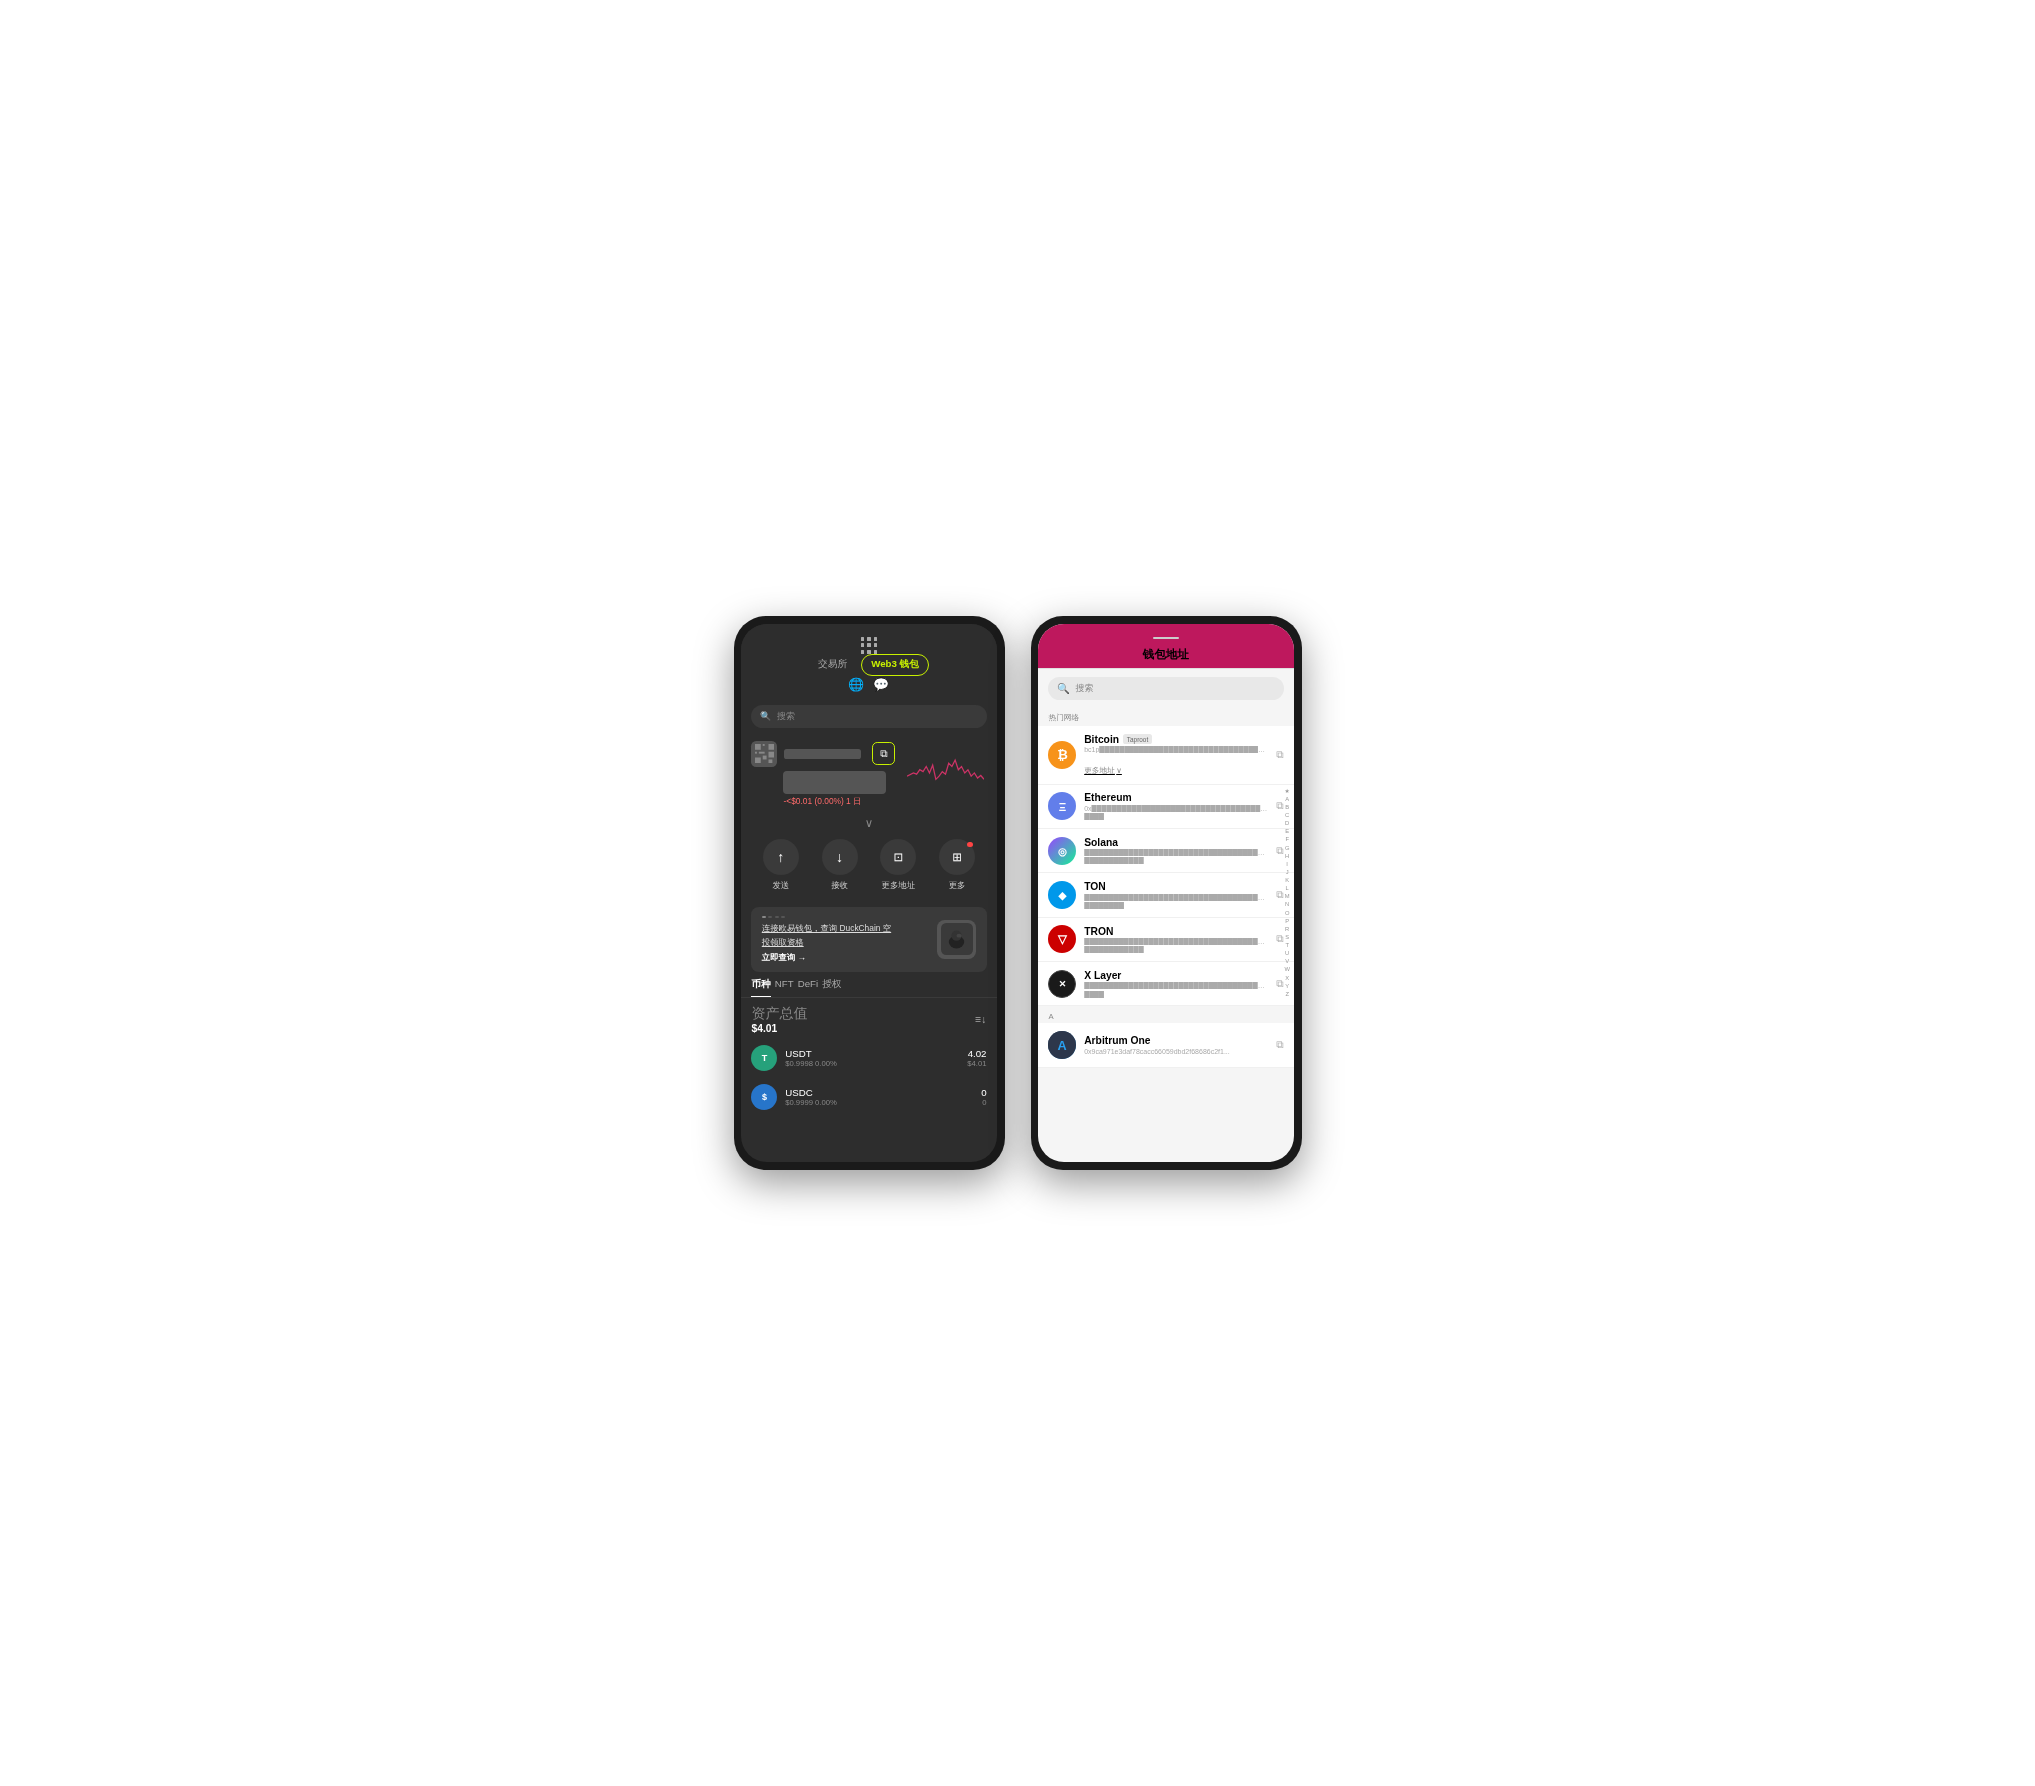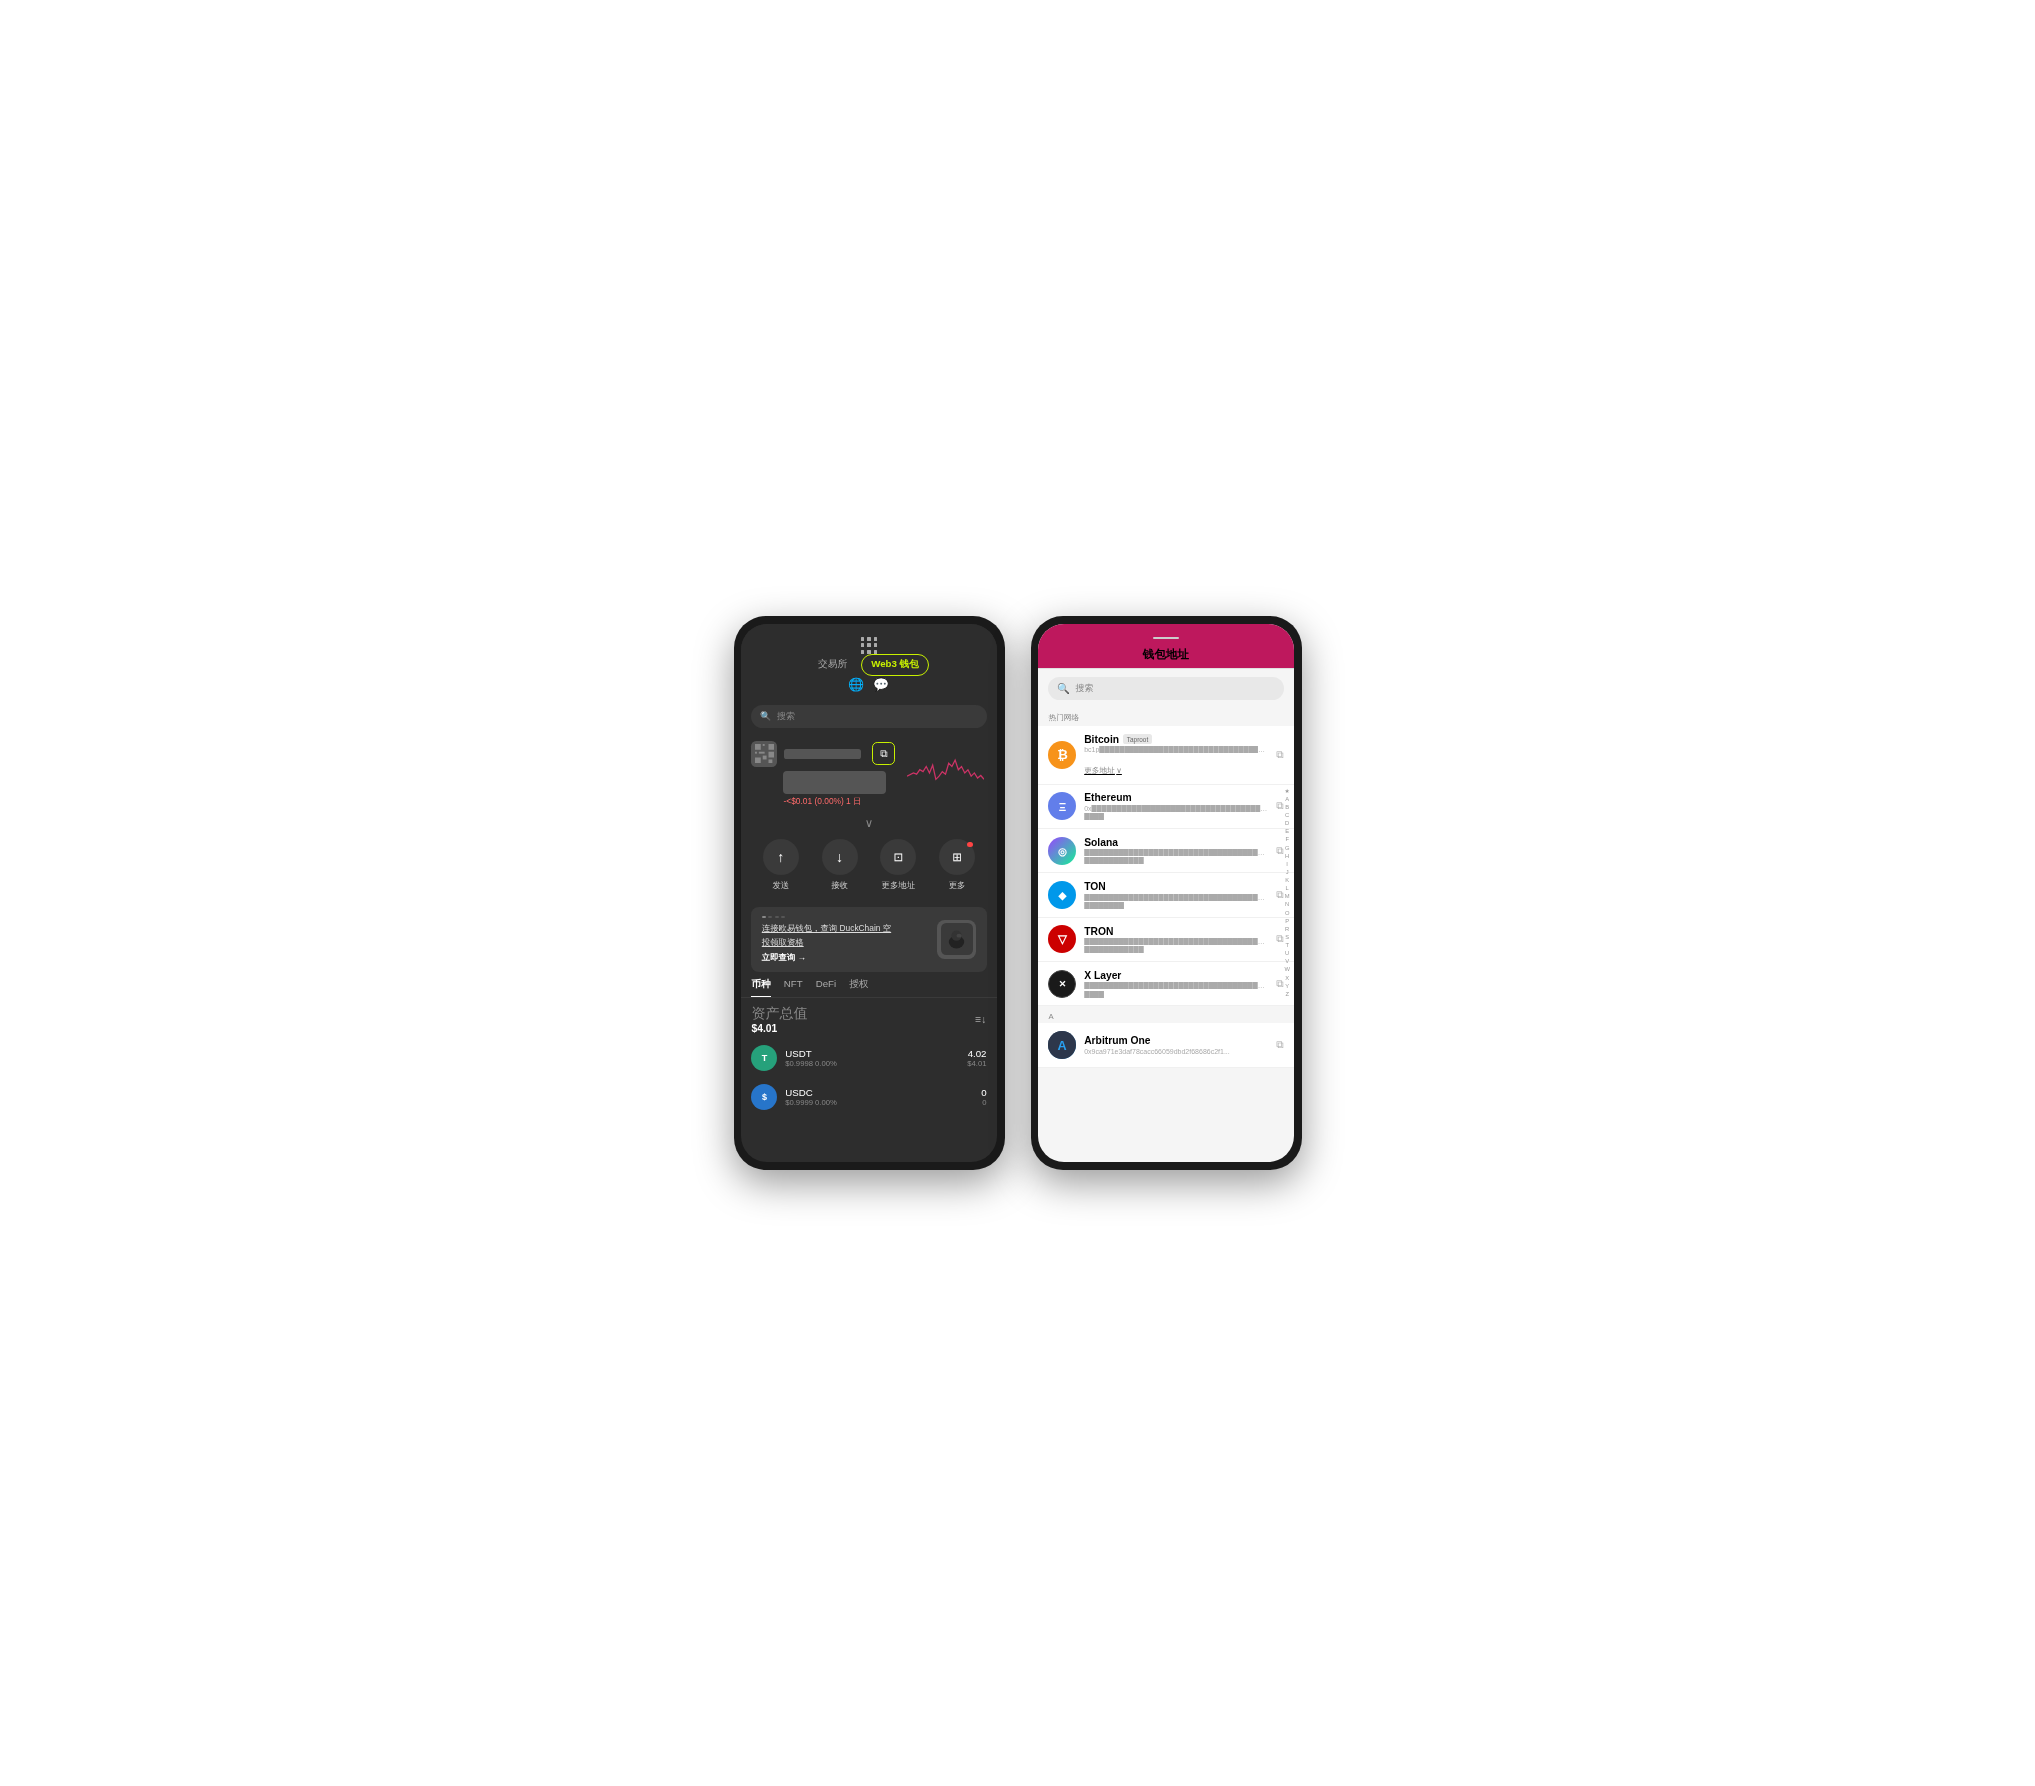--- a/index.html
+++ b/index.html
@@ -251,21 +251,21 @@
       padding: 0 10.3px 3.9px;
       gap: 2.6px;
     }
 
     .dot { width: 3.9px; height: 2.6px; background: #555; border-radius: 1.3px; }
     .dot.active { background: #888; }
 
     .tabs-row {
       display: flex;
       padding: 0 10.3px;
-      gap: 13px;
+      gap: 4px;
       border-bottom: 0.6px solid #3a3a3a;
       margin-bottom: 6.4px;
     }
 
     .tab-item {
       color: #aaa;
       font-size: 9.7px;
       padding-bottom: 5.2px;
       cursor: pointer;
     }

